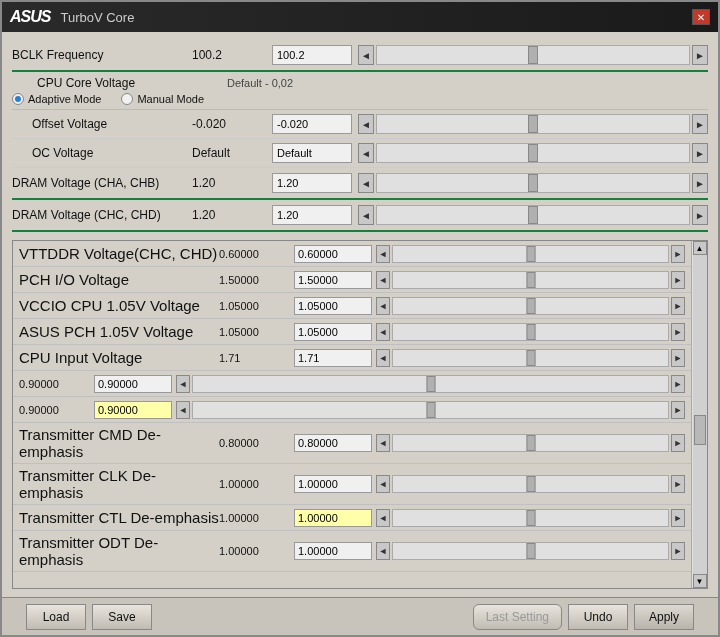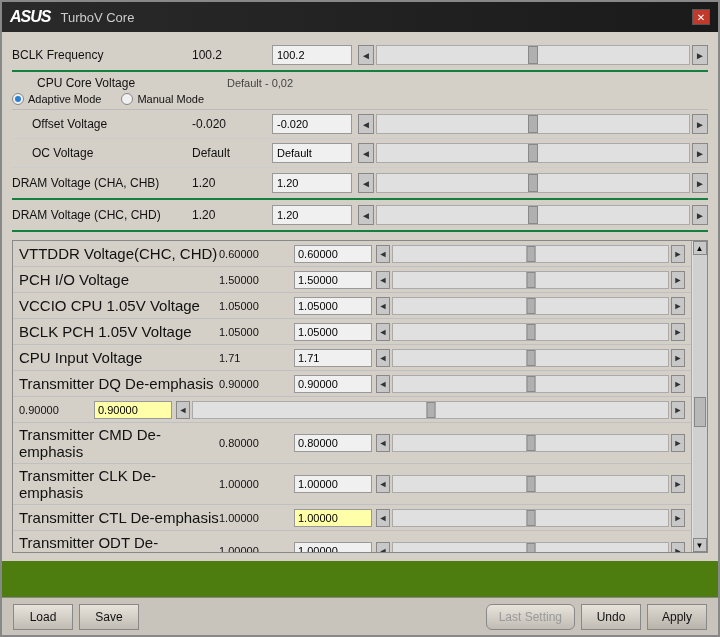--- a/index.html
+++ b/index.html
@@ -7,21 +7,21 @@
       font-family: Arial, sans-serif;
       font-size: 12px;
       background: #1a1a1a;
       width: 720px;
       height: 637px;
       overflow: hidden;
     }
     .window {
       width: 720px;
       height: 637px;
-      background: #4d7c0f;
+      background: #000000;
       border: 2px solid #888;
       display: flex;
       flex-direction: column;
     }
     .title-bar {
       background: linear-gradient(to right, #2a2a2a, #1a1a1a);
       height: 30px;
       display: flex;
       align-items: center;
       padding: 0 8px;
@@ -291,24 +291,23 @@
       border: 1px solid #888;
       left: 1px;
       top: 50%;
     }
     .bottom-bar {
       height: 38px;
       background: #c8c4bc;
       border-top: 1px solid #888;
       display: flex;
       align-items: center;
-      padding: 0 11px;
+      padding: 0 24px;
       gap: 6px;
       flex-shrink: 0;
-      margin-top: 36px;
     }
     .bottom-btn {
       height: 26px;
       min-width: 60px;
       background: linear-gradient(to bottom, #e8e4dc, #c0bcb4);
       border: 1px solid #888;
       font-size: 12px;
       color: #111;
       cursor: pointer;
       padding: 0 12px;
@@ -468,21 +467,21 @@
     <input class="tab-input" type="text" value="1.05000" style="">
     <div class="tab-slider-group">
       <div class="small-arrow">◄</div>
       <div class="small-track">
         <div class="small-thumb"></div>
       </div>
       <div class="small-arrow">►</div>
     </div>
   </div>
               <div class="tab-row">
-    <div class="tab-label">BCLK PCH 1.05V Voltage</div>
+    <div class="tab-label">ASUS PCH 1.05V Voltage</div>
     <div class="tab-value">1.05000</div>
     <input class="tab-input" type="text" value="1.05000" style="">
     <div class="tab-slider-group">
       <div class="small-arrow">◄</div>
       <div class="small-track">
         <div class="small-thumb"></div>
       </div>
       <div class="small-arrow">►</div>
     </div>
   </div>
@@ -492,21 +491,20 @@
     <input class="tab-input" type="text" value="1.71" style="">
     <div class="tab-slider-group">
       <div class="small-arrow">◄</div>
       <div class="small-track">
         <div class="small-thumb"></div>
       </div>
       <div class="small-arrow">►</div>
     </div>
   </div>
               <div class="tab-row">
-    <div class="tab-label">Transmitter DQ De-emphasis</div>
     <div class="tab-value">0.90000</div>
     <input class="tab-input" type="text" value="0.90000" style="">
     <div class="tab-slider-group">
       <div class="small-arrow">◄</div>
       <div class="small-track">
         <div class="small-thumb"></div>
       </div>
       <div class="small-arrow">►</div>
     </div>
   </div>

